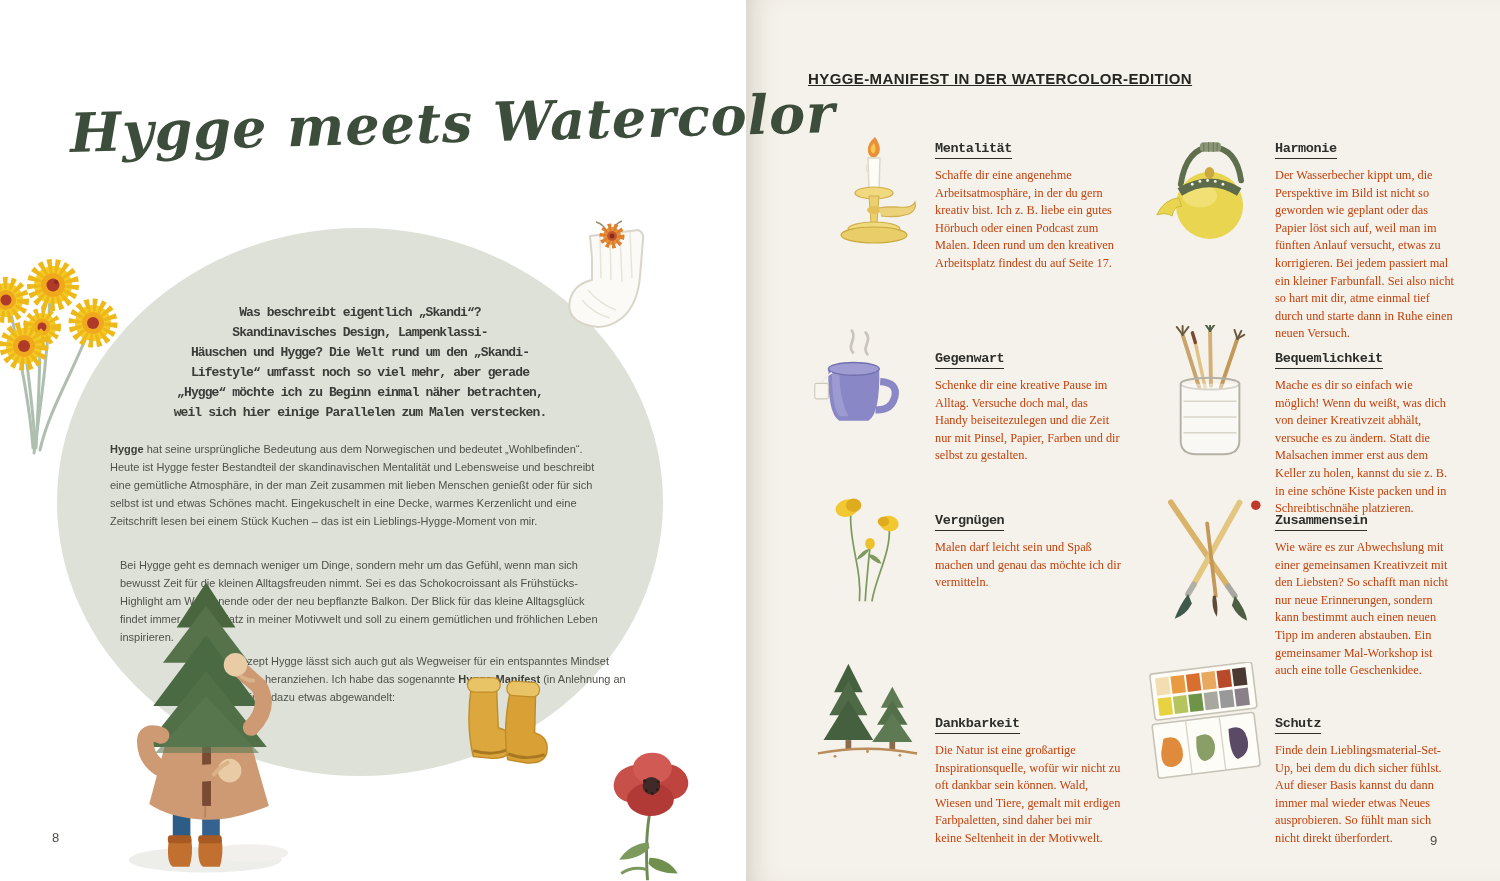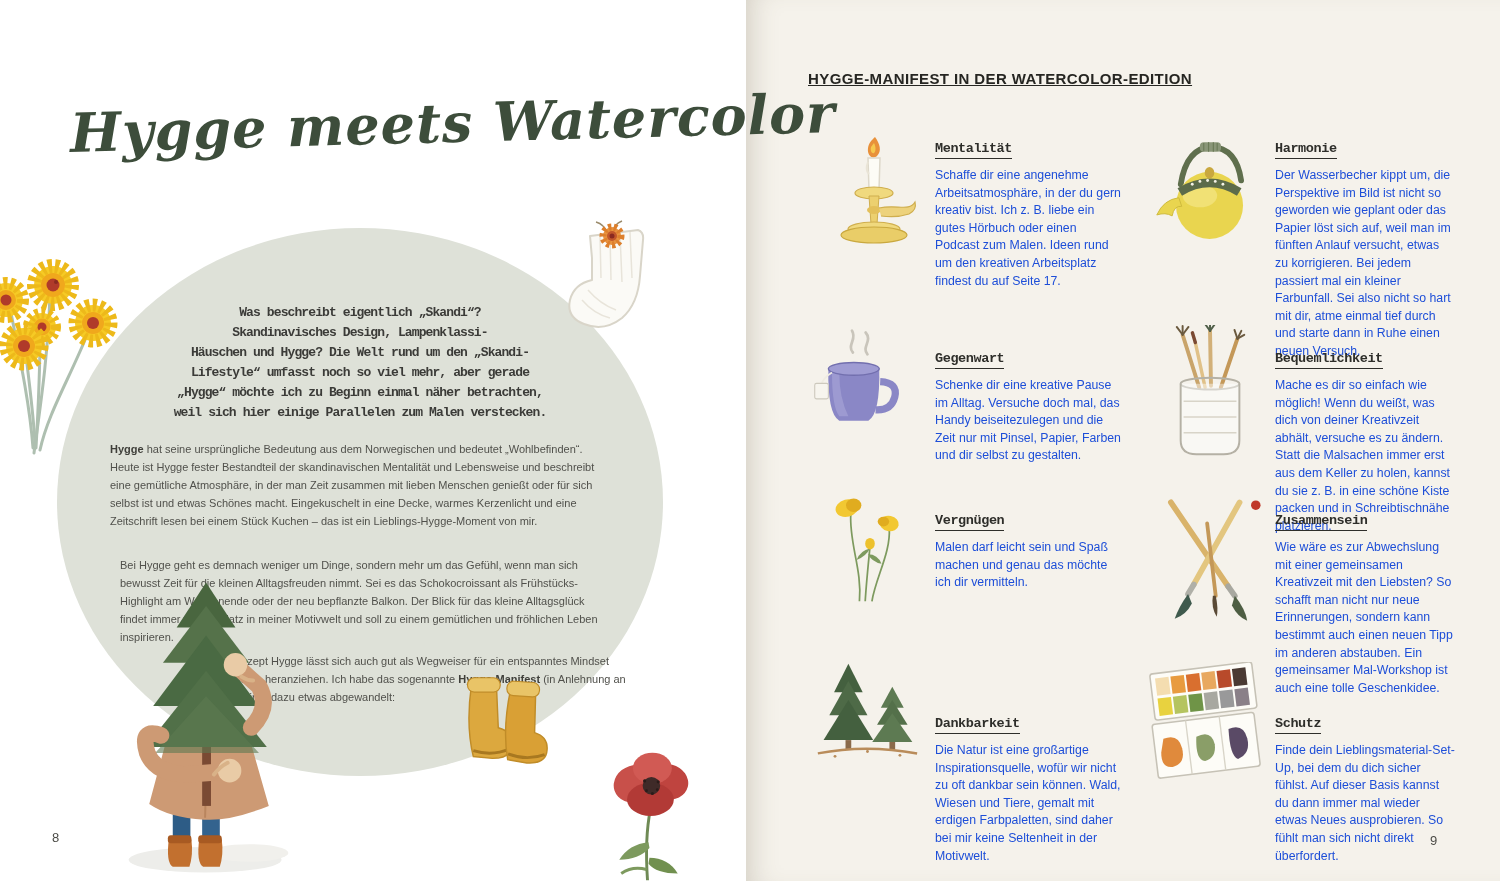--- a/index.html
+++ b/index.html
@@ -27,21 +27,21 @@
   .cpara b{color:#3f3f3a;}
 
   
   .manifest-header{left:808px;top:70px;width:640px;font-size:15px;font-weight:bold;
     letter-spacing:0.4px;color:#262622;text-decoration:underline;}
   .item-col-a{left:935px;width:186px;}
   .item-col-b{left:1275px;width:180px;}
   .r1{top:138px;} .r2{top:348px;} .r3{top:510px;} .r4{top:713px;}
   .item-title{display:inline-block;font-size:13.5px;font-weight:bold;letter-spacing:-0.4px;
     color:#2e2e2a;border-bottom:1.5px solid #2e2e2a;padding-bottom:2px;margin-bottom:8px;}
-  .item-text{font-size:12.3px;line-height:17.6px;color:#1d4ed8;}
+  .item-text{font-size:12.3px;line-height:17.6px;color:#c2410c;font-family:Liberation Serif, serif;}
 
   .pagenum{font-size:13px;color:#4c4c47;}
   .pn-left{left:52px;top:830px;}
   .pn-right{left:1430px;top:833px;}
 
   svg{display:block;}
 </style>
 </head>
 <body>
 

